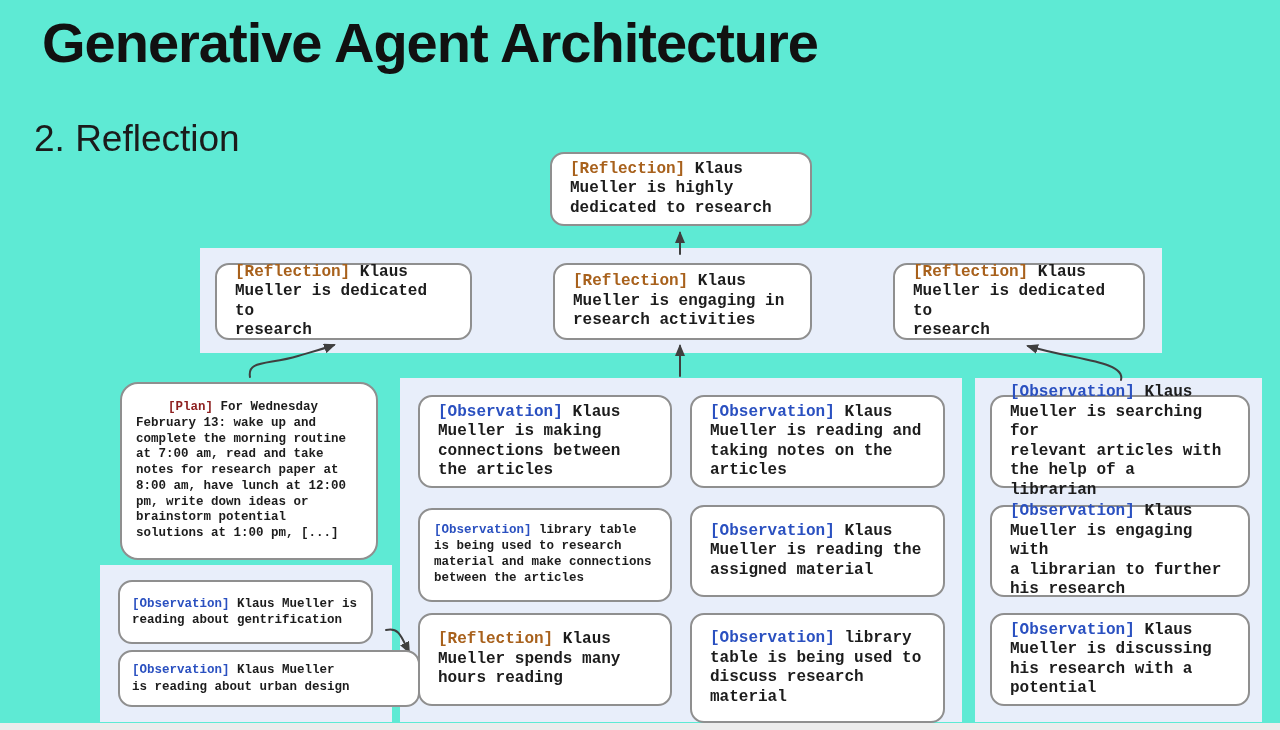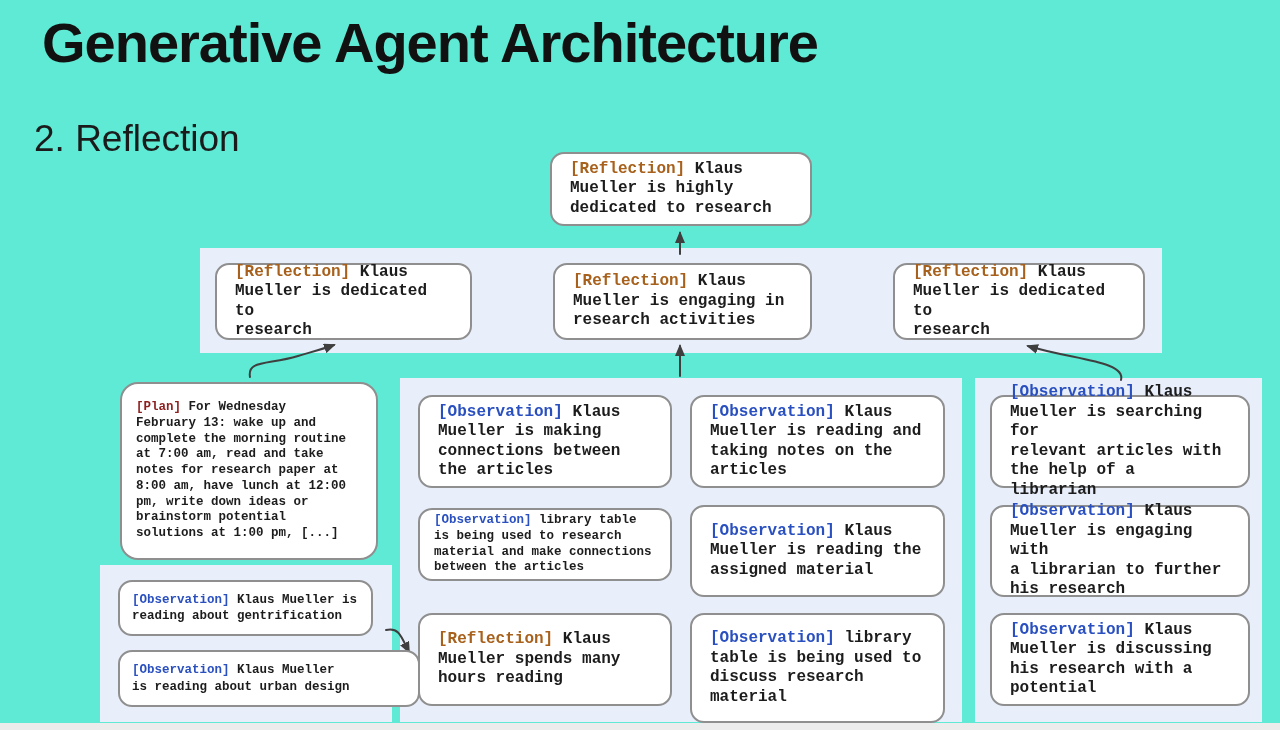--- a/index.html
+++ b/index.html
@@ -12,21 +12,21 @@
   .node{position:absolute;background:#fff;border:2px solid #8f8f8f;border-radius:14px;
         display:flex;align-items:center;box-sizing:border-box;z-index:2;}
   .node .txt{white-space:pre-line;font-family:"Liberation Mono","DejaVu Sans Mono",monospace;
         font-weight:700;color:#1c1c1c;}
   .std .txt{font-size:16px;line-height:19.5px;padding:0 18px;}
   .sm .txt{font-size:12.5px;line-height:15.8px;padding:0 14px;}
   .obs2 .txt{font-size:12.5px;line-height:16.5px;padding:0 12px;}
   .plan-box{border-radius:18px;}
   .tag-ref{color:#a8611c;}
   .tag-obs{color:#2a50c0;}
-  .tag-plan{color:#8e2020;}
+  .tag-plan{color:#8e2020;margin-left:32px;}
   #arrows{position:absolute;left:0;top:0;z-index:1;}
   .edge{fill:none;stroke:#3f3f3f;stroke-width:2;stroke-linecap:round;}
   .bottom-strip{position:absolute;left:0;top:723px;width:1280px;height:7px;background:#ececec;z-index:3;}
 </style>
 </head>
 <body>
 
 <div id="canvas">
 
   <div class="title">Generative Agent Architecture</div>
@@ -77,21 +77,21 @@
 February 13: wake up and
 complete the morning routine
 at 7:00 am, read and take
 notes for research paper at
 8:00 am, have lunch at 12:00
 pm, write down ideas or
 brainstorm potential
 solutions at 1:00 pm, [...]</span></div>
   </div>
 
-  <div class="node obs2" style="left:118px;top:580px;width:255px;height:56px">
+  <div class="node obs2" style="left:118px;top:580px;width:255px;height:64px">
     <div class="txt"><span class="tag-obs">[Observation]</span> <span>Klaus Mueller is
 reading about gentrification</span></div>
   </div>
   <div class="node obs2" style="left:118px;top:650px;width:302px;height:57px">
     <div class="txt"><span class="tag-obs">[Observation]</span> <span>Klaus Mueller
 is reading about urban design</span></div>
   </div>
 
   <div class="node std" style="left:418px;top:395px;width:254px;height:93px">
     <div class="txt"><span class="tag-obs">[Observation]</span> <span>Klaus
@@ -99,21 +99,21 @@
 connections between
 the articles</span></div>
   </div>
   <div class="node std" style="left:690px;top:395px;width:255px;height:93px">
     <div class="txt"><span class="tag-obs">[Observation]</span> <span>Klaus
 Mueller is reading and
 taking notes on the
 articles</span></div>
   </div>
 
-  <div class="node sm" style="left:418px;top:508px;width:254px;height:73px">
+  <div class="node sm" style="left:418px;top:508px;width:254px;height:94px">
     <div class="txt"><span class="tag-obs">[Observation]</span> <span>library table
 is being used to research
 material and make connections
 between the articles</span></div>
   </div>
   <div class="node std" style="left:690px;top:505px;width:255px;height:92px">
     <div class="txt"><span class="tag-obs">[Observation]</span> <span>Klaus
 Mueller is reading the
 assigned material</span></div>
   </div>

